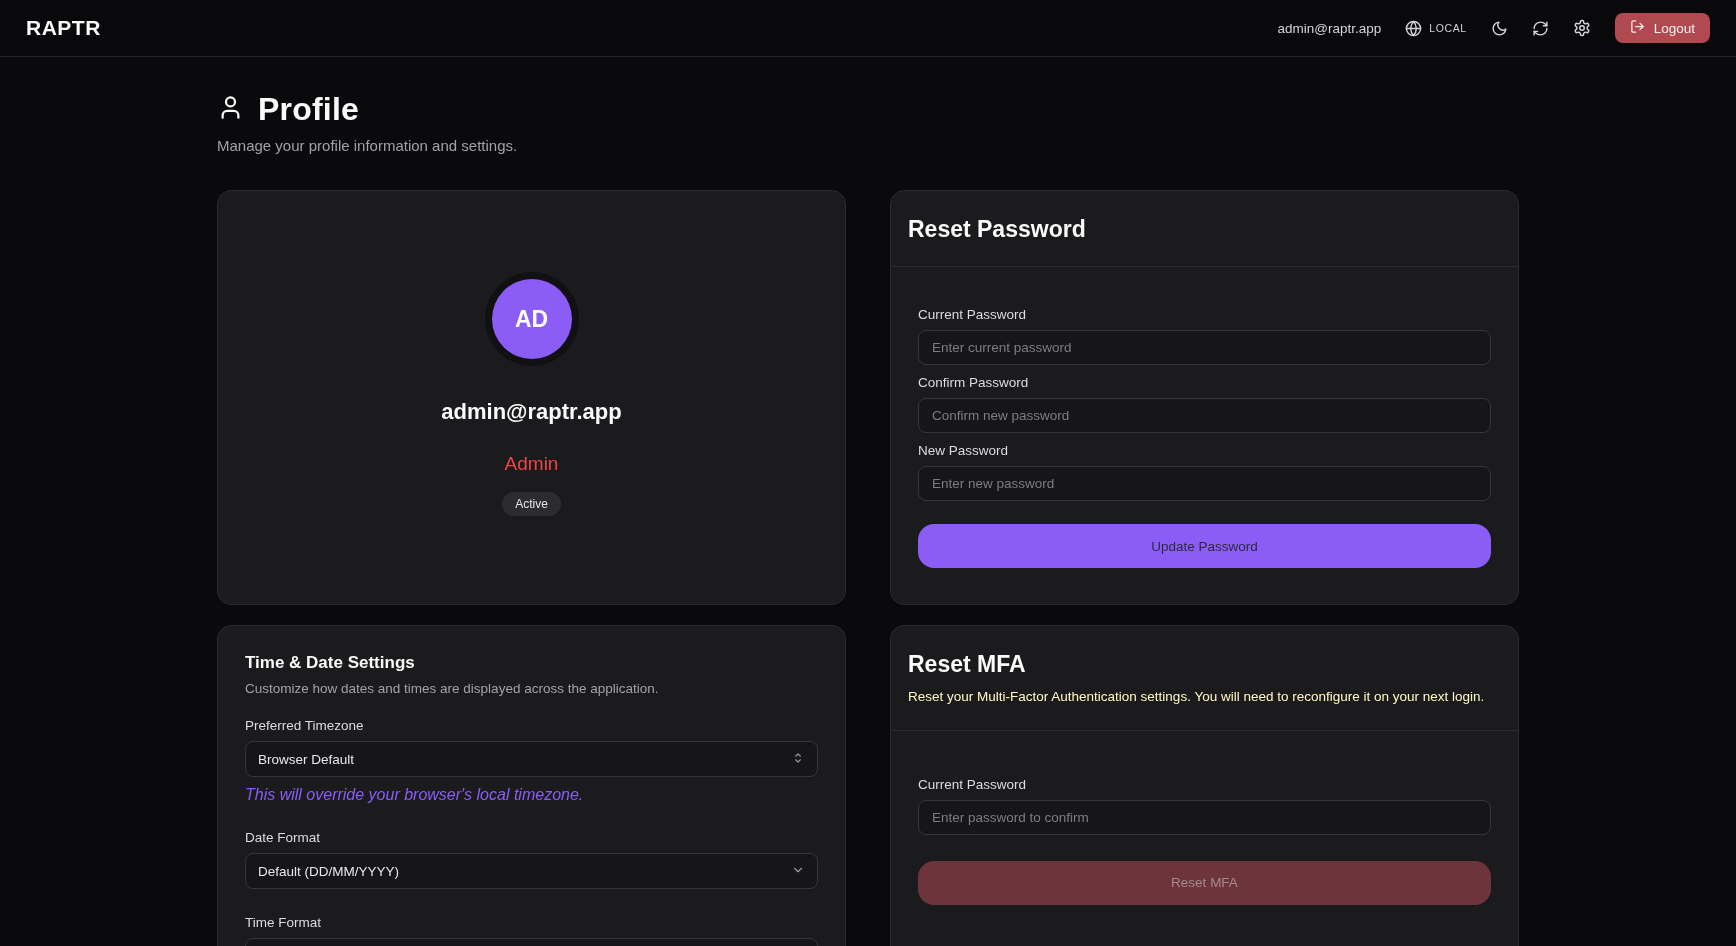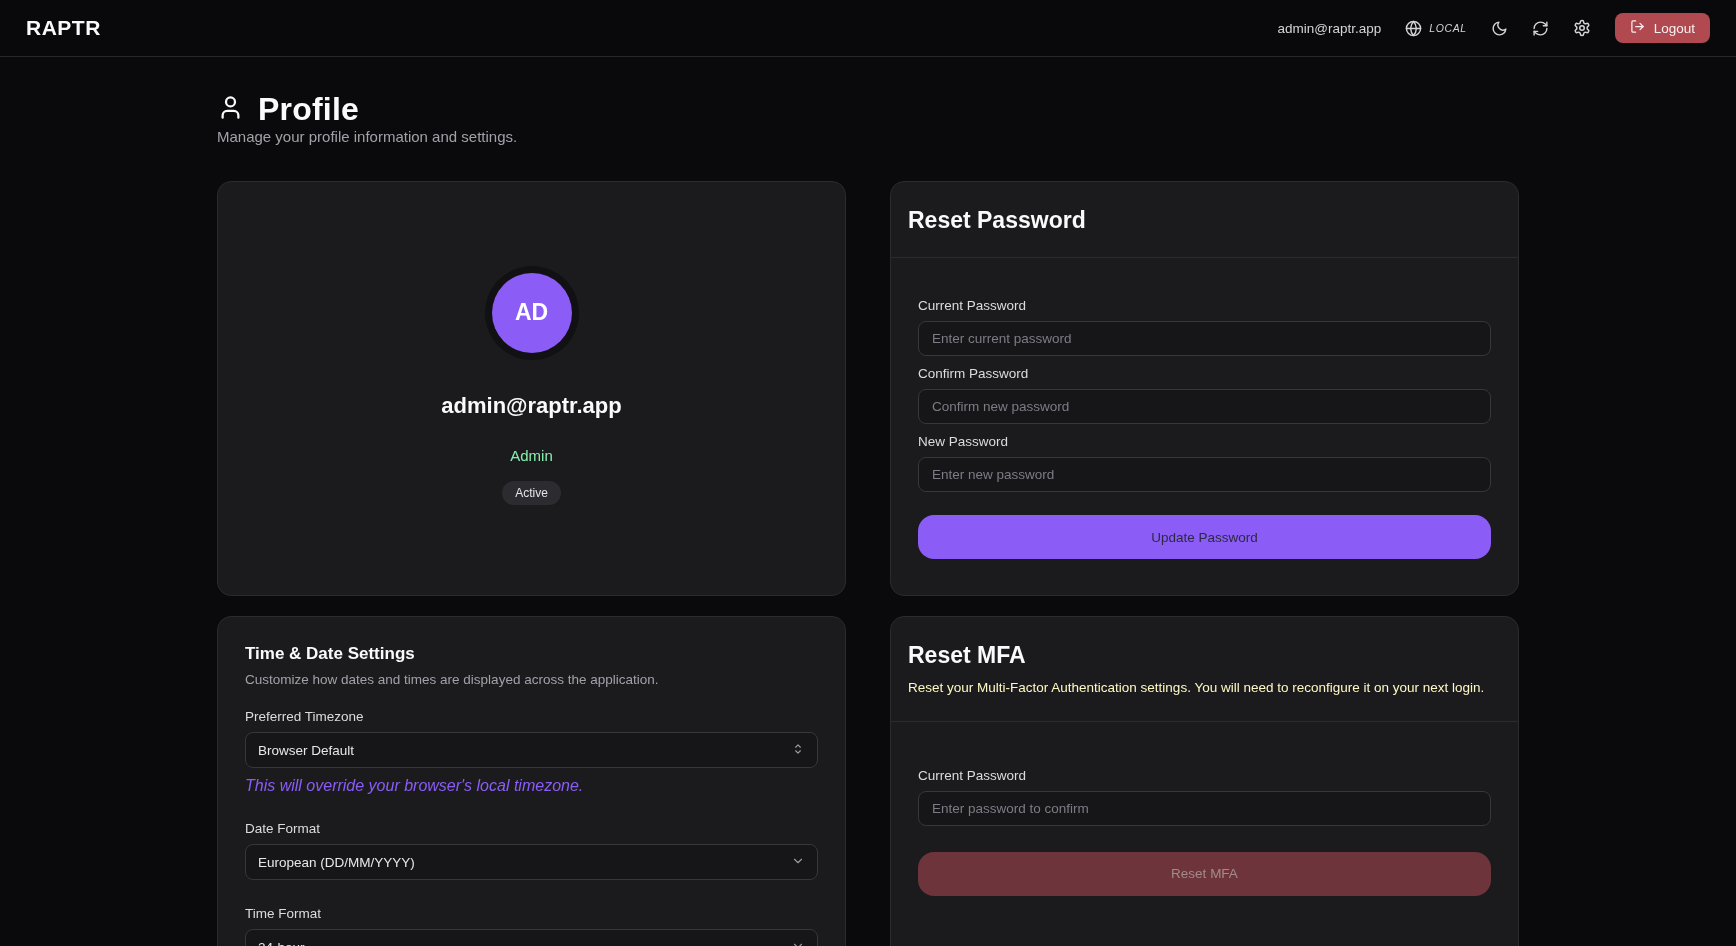--- a/index.html
+++ b/index.html
@@ -6,48 +6,48 @@
   html,body { background:#060608; }
   body { font-family:"Liberation Sans", sans-serif; color:#e7e7ea; }
   .viewport { width:1736px; height:946px; background:#0a0a0c; overflow:hidden; position:relative; }
 
   
   .topnav { height:57px; display:flex; align-items:center; justify-content:space-between;
             padding:0 26px; border-bottom:1px solid #26262b; background:#09090b; }
   .brand { font-size:21px; font-weight:800; letter-spacing:.5px; color:#fafafa; }
   .nav-right { display:flex; align-items:center; gap:24px; }
   .nav-email { font-size:13.5px; color:#d4d4d8; }
-  .env-chip { display:flex; align-items:center; gap:7px; color:#d4d4d8;font-style:italic; }
+  .env-chip { display:flex; align-items:center; gap:7px; color:#d4d4d8; }
   .env-label { font-size:10.5px; letter-spacing:.6px; color:#d4d4d8; }
   .icon-btn { display:flex; align-items:center; color:#d4d4d8; cursor:pointer; background:none; border:none; }
   .icon-btn svg, .env-chip svg { display:block; }
   .logout-btn { display:flex; align-items:center; gap:9px; background:#b04a50; color:#f7f1f1;
                 border:none; border-radius:8px; padding:6px 15px; font-size:13.5px; cursor:pointer;
                 font-family:"Liberation Sans", sans-serif; }
 
   
   .container { width:1302px; margin:0 auto; padding-top:34px; }
   .title-row { display:flex; align-items:center; gap:14px; color:#fafafa; }
   .page-title { font-size:32px; font-weight:800; letter-spacing:.2px; }
-  .page-subtitle { font-size:15px; color:#a1a1aa; }
+  .page-subtitle { margin-top:9px; font-size:15px; color:#a1a1aa; }
 
   .grid { margin-top:36px; display:grid; grid-template-columns:1fr 1fr; column-gap:44px; row-gap:20px; }
   .card { background:#1b1b1e; border:1px solid #2a2a2f; border-radius:14px; }
   .card-header { padding:25px 17px 23px; border-bottom:1px solid #2a2a2f; }
   .card-title-lg { font-size:23px; font-weight:700; color:#fafafa; }
   .card-desc { margin-top:9px; font-size:13.5px; line-height:1.45; color:#fef9c3; max-width:590px; }
   .card-body { padding:40px 27px 36px; }
 
   
   .profile-card { display:flex; flex-direction:column; align-items:center; justify-content:center; min-height:385px; }
   .avatar { width:80px; height:80px; border-radius:50%; background:#8b5cf6; color:#fff;
             display:flex; align-items:center; justify-content:center; font-size:23px; font-weight:700;
             box-shadow:0 0 0 7px #111113; }
   .profile-email { margin-top:40px; font-size:22px; font-weight:700; color:#fafafa; }
-  .profile-role { margin-top:28px; font-size:15px; color:#86efac; }
+  .profile-role { margin-top:28px; font-size:19px; color:#ef4444; }
   .status-badge { margin-top:17px; background:#2b2b30; color:#e4e4e7; font-size:12px;
                   padding:5px 13px; border-radius:999px; }
 
   
   .field { margin-bottom:10px; }
   .field-label { display:block; font-size:13.5px; color:#dcdce0; margin-bottom:8px; }
   .text-input { width:100%; height:35px; background:#161619; border:1px solid #36363c; border-radius:8px;
                 padding:0 13px; font-size:13.5px; color:#e7e7ea; font-family:"Liberation Sans", sans-serif; }
   .text-input::placeholder { color:#7c7c85; }
   .btn-block { width:100%; height:44px; border:none; border-radius:16px; font-size:13.5px;
@@ -187,21 +187,21 @@
                   <polyline points="8 15 12 19 16 15"></polyline>
                 </svg>
             </span>
           </div>
           <p class="help-text">This will override your browser's local timezone.</p>
         </div>
 
         <div class="mt-26">
           <label class="field-label">Date Format</label>
           <div class="select">
-            <span>European (DD/MM/YYYY)</span>
+            <span>Default (DD/MM/YYYY)</span>
             <span>
               <svg width="14" height="14" viewBox="0 0 24 24" fill="none" stroke="currentColor" stroke-width="2" stroke-linecap="round" stroke-linejoin="round">
                   <polyline points="6 9 12 15 18 9"></polyline>
                 </svg>
             </span>
           </div>
         </div>
 
         <div class="mt-26">
           <label class="field-label">Time Format</label>

